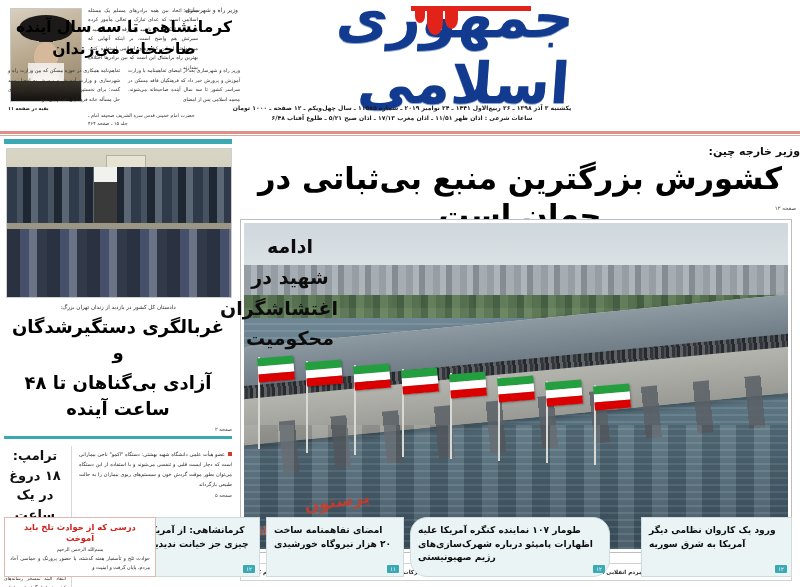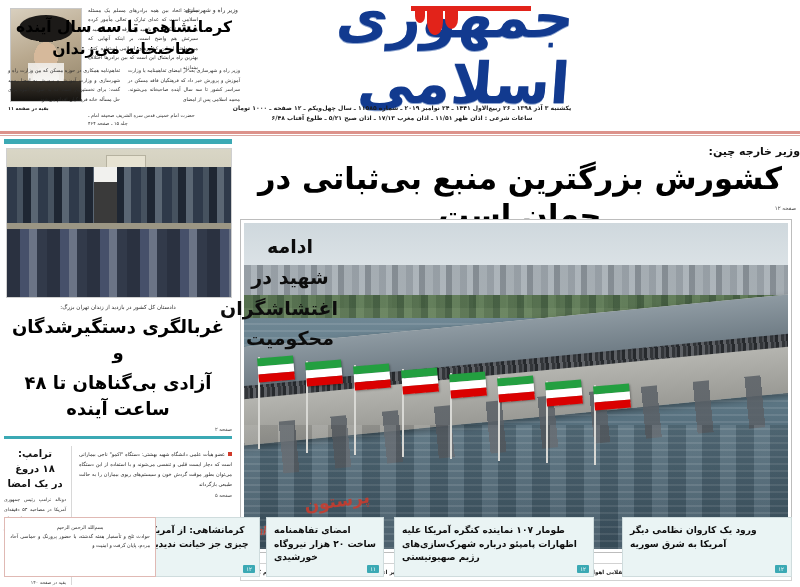--- a/index.html
+++ b/index.html
@@ -207,21 +207,21 @@
   .rc-main{flex:1 1 auto;width:150px;}
   .rc-side{width:62px;flex:0 0 62px;border-right:1px solid #d8d8d8;padding-right:5px;}
   .rc-subhead{
     font-size:10.6px;font-weight:700;text-align:center;line-height:1.45;color:#000;direction:rtl;
   }
   .rc-lead{
     margin-top:4px;font-size:5px;line-height:1.95;text-align:justify;color:#272727;direction:rtl;
   }
   .rc-lead .sq{display:inline-block;width:4px;height:4px;background:#d03a2a;margin-left:3px;}
   .rc-pg2{font-size:5px;color:#444;margin-top:3px;text-align:right;direction:rtl;}
-  .rc-sidehead{font-size:10px;font-weight:700;text-align:center;line-height:1.5;color:#111;direction:rtl;}
+  .rc-sidehead{font-size:13px;font-weight:700;text-align:center;line-height:1.5;color:#111;direction:rtl;}
   .rc-sidetxt{margin-top:4px;font-size:4.7px;line-height:1.95;text-align:justify;color:#2b2b2b;direction:rtl;}
   .rc-sidepg{font-size:4.6px;color:#444;margin-top:2px;text-align:right;direction:rtl;}
 
   .rc-bottomphoto{
     margin-top:6px;width:226px;height:38px;border:1px solid #cfcfcf;box-sizing:border-box;
     background:repeating-linear-gradient(115deg,#cfcfcf 0 10px,#c2c2c2 10px 19px,#d8d8d8 19px 27px);
     position:relative;overflow:hidden;
   }
   .rc-bp-shape{position:absolute;top:4px;left:8px;right:8px;height:30px;
     background:repeating-linear-gradient(90deg,rgba(255,255,255,.45) 0 12px,rgba(160,160,160,.3) 12px 24px);}
@@ -230,23 +230,23 @@
   .footer{position:absolute;top:517px;left:0;width:800px;height:66px;}
   .fbox{
     position:absolute;top:0;height:60px;border:1px solid #cfdcdd;box-sizing:border-box;
     background:#eaf4f4;direction:rtl;padding:6px 7px 0 7px;
   }
   .fbox .ftxt{font-size:9.1px;font-weight:700;line-height:1.5;text-align:left;color:#0e0e0e;}
   .fnum{
     position:absolute;bottom:3px;right:4px;background:#3ba9b4;color:#fff;
     font-size:5.4px;padding:1px 3px;border-radius:1px;
   }
-  .fbox1{right:8px;width:170px;}
-  .fbox2{right:206px;width:200px;}
-  .fbox3{right:416px;width:118px;}
+  .fbox1{right:8px;width:151px;}
+  .fbox2{right:190px;width:200px;border-radius:17px;}
+  .fbox3{right:396px;width:138px;}
   .fbox4{right:540px;width:120px;}
 
   .edbox{
     position:absolute;top:0;left:4px;width:152px;height:60px;
     border:1px solid #e0b9b4;box-sizing:border-box;background:#fff;direction:rtl;
     padding:4px 5px 0 5px;
   }
   .edbox .edtitle{font-size:8.4px;font-weight:800;color:#d0211b;text-align:center;line-height:1.3;}
   .edbox .edbism{font-size:4.8px;text-align:center;color:#333;margin-top:3px;}
   .edbox .edbody{font-size:4.9px;line-height:1.85;text-align:justify;color:#272727;margin-top:2px;}
@@ -413,21 +413,21 @@
         <div class="rc-main">
           <div class="rc-lead">
             <span class="sq"></span><span>عضو هیأت علمی دانشگاه شهید بهشتی: دستگاه "اکمو" ناجی بیمارانی است که دچار ایست قلبی و تنفسی می‌شوند و با استفاده از این دستگاه می‌توان بطور موقت گردش خون و سیستم‌های ریوی بیماران را به حالت طبیعی بازگرداند</span>
           </div>
           <div class="rc-pg2">صفحه ۵</div>
         </div>
 
         <div class="rc-side">
           <div class="rc-sidehead">ترامپ:</div>
           <div class="rc-sidehead">۱۸ دروغ</div>
-          <div class="rc-sidehead">در یک امضا</div>
+          <div class="rc-sidehead">در یک ساعت</div>
           <div class="rc-sidetxt">دونالد ترامپ رئیس جمهوری آمریکا در مصاحبه ۵۳ دقیقه‌ای روز جمعه خود با شبکه تلویزیونی فاکس نیوز، ۱۸ بار دروغ گفت و بار دیگر مورد انتقاد البته تمسخر رسانه‌های کشورش قرار گرفت؛ دروغ‌هایی که می‌تواند پرونده استیضاح وی را سنگین‌تر کند.</div>
           <div class="rc-sidepg">بقیه در صفحه ۱۴۰</div>
         </div>
       </div>
 
       <div class="rc-bottomphoto">
         <div class="rc-bp-shape"></div>
       </div>
     </div>
   </div>
@@ -448,18 +448,19 @@
       <div class="ftxt">امضای تفاهمنامه ساخت ۲۰ هزار نیروگاه خورشیدی</div>
       <div class="fnum">۱۱</div>
     </div>
 
     <div class="fbox fbox4">
       <div class="ftxt">کرمانشاهی: از آمریکا چیزی جز خیانت ندیدیم</div>
       <div class="fnum">۱۲</div>
     </div>
 
     <div class="edbox">
+      <div class="edtitle">درسی که از حوادث تلخ باید آموخت</div>
       <div class="edbism">بسم‌الله الرحمن الرحیم</div>
       <div class="edbody">حوادث تلخ و تأسفبار هفته گذشته، با حضور پرورنگ و حماسی آحاد مردم، پایان گرفت و امنیت و</div>
     </div>
   </div>
 
 </div>
 
 </body></html>

